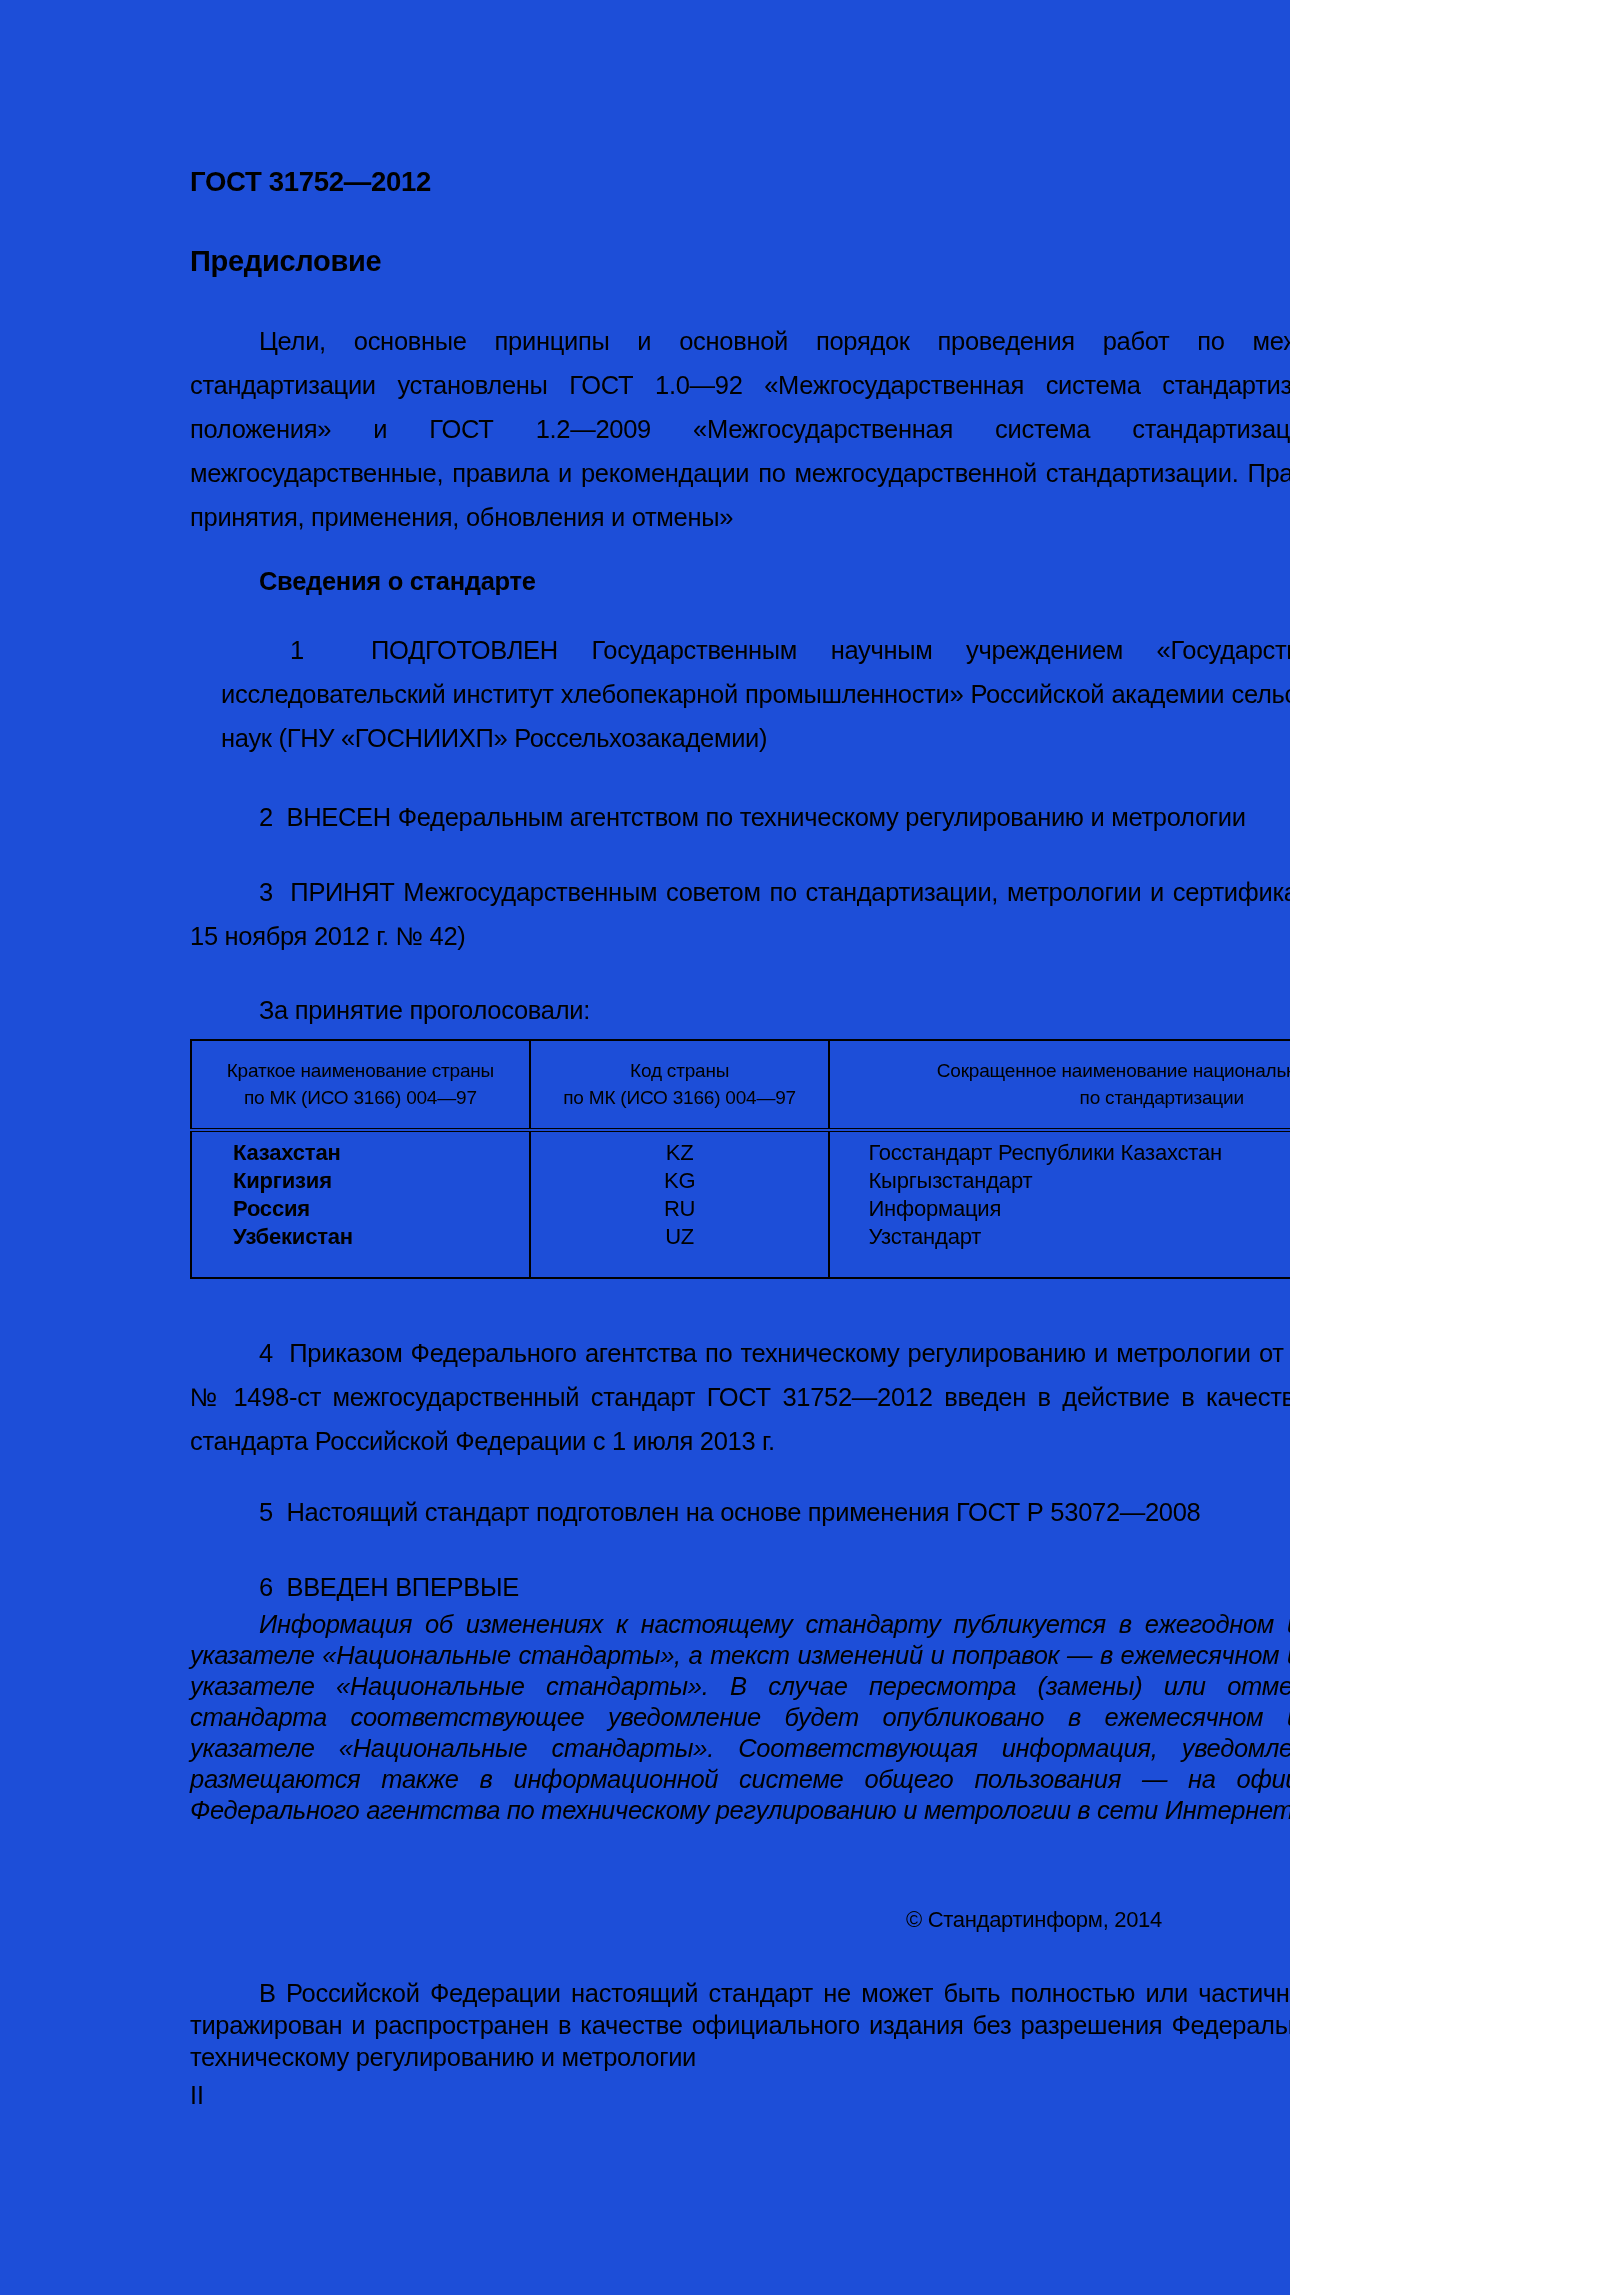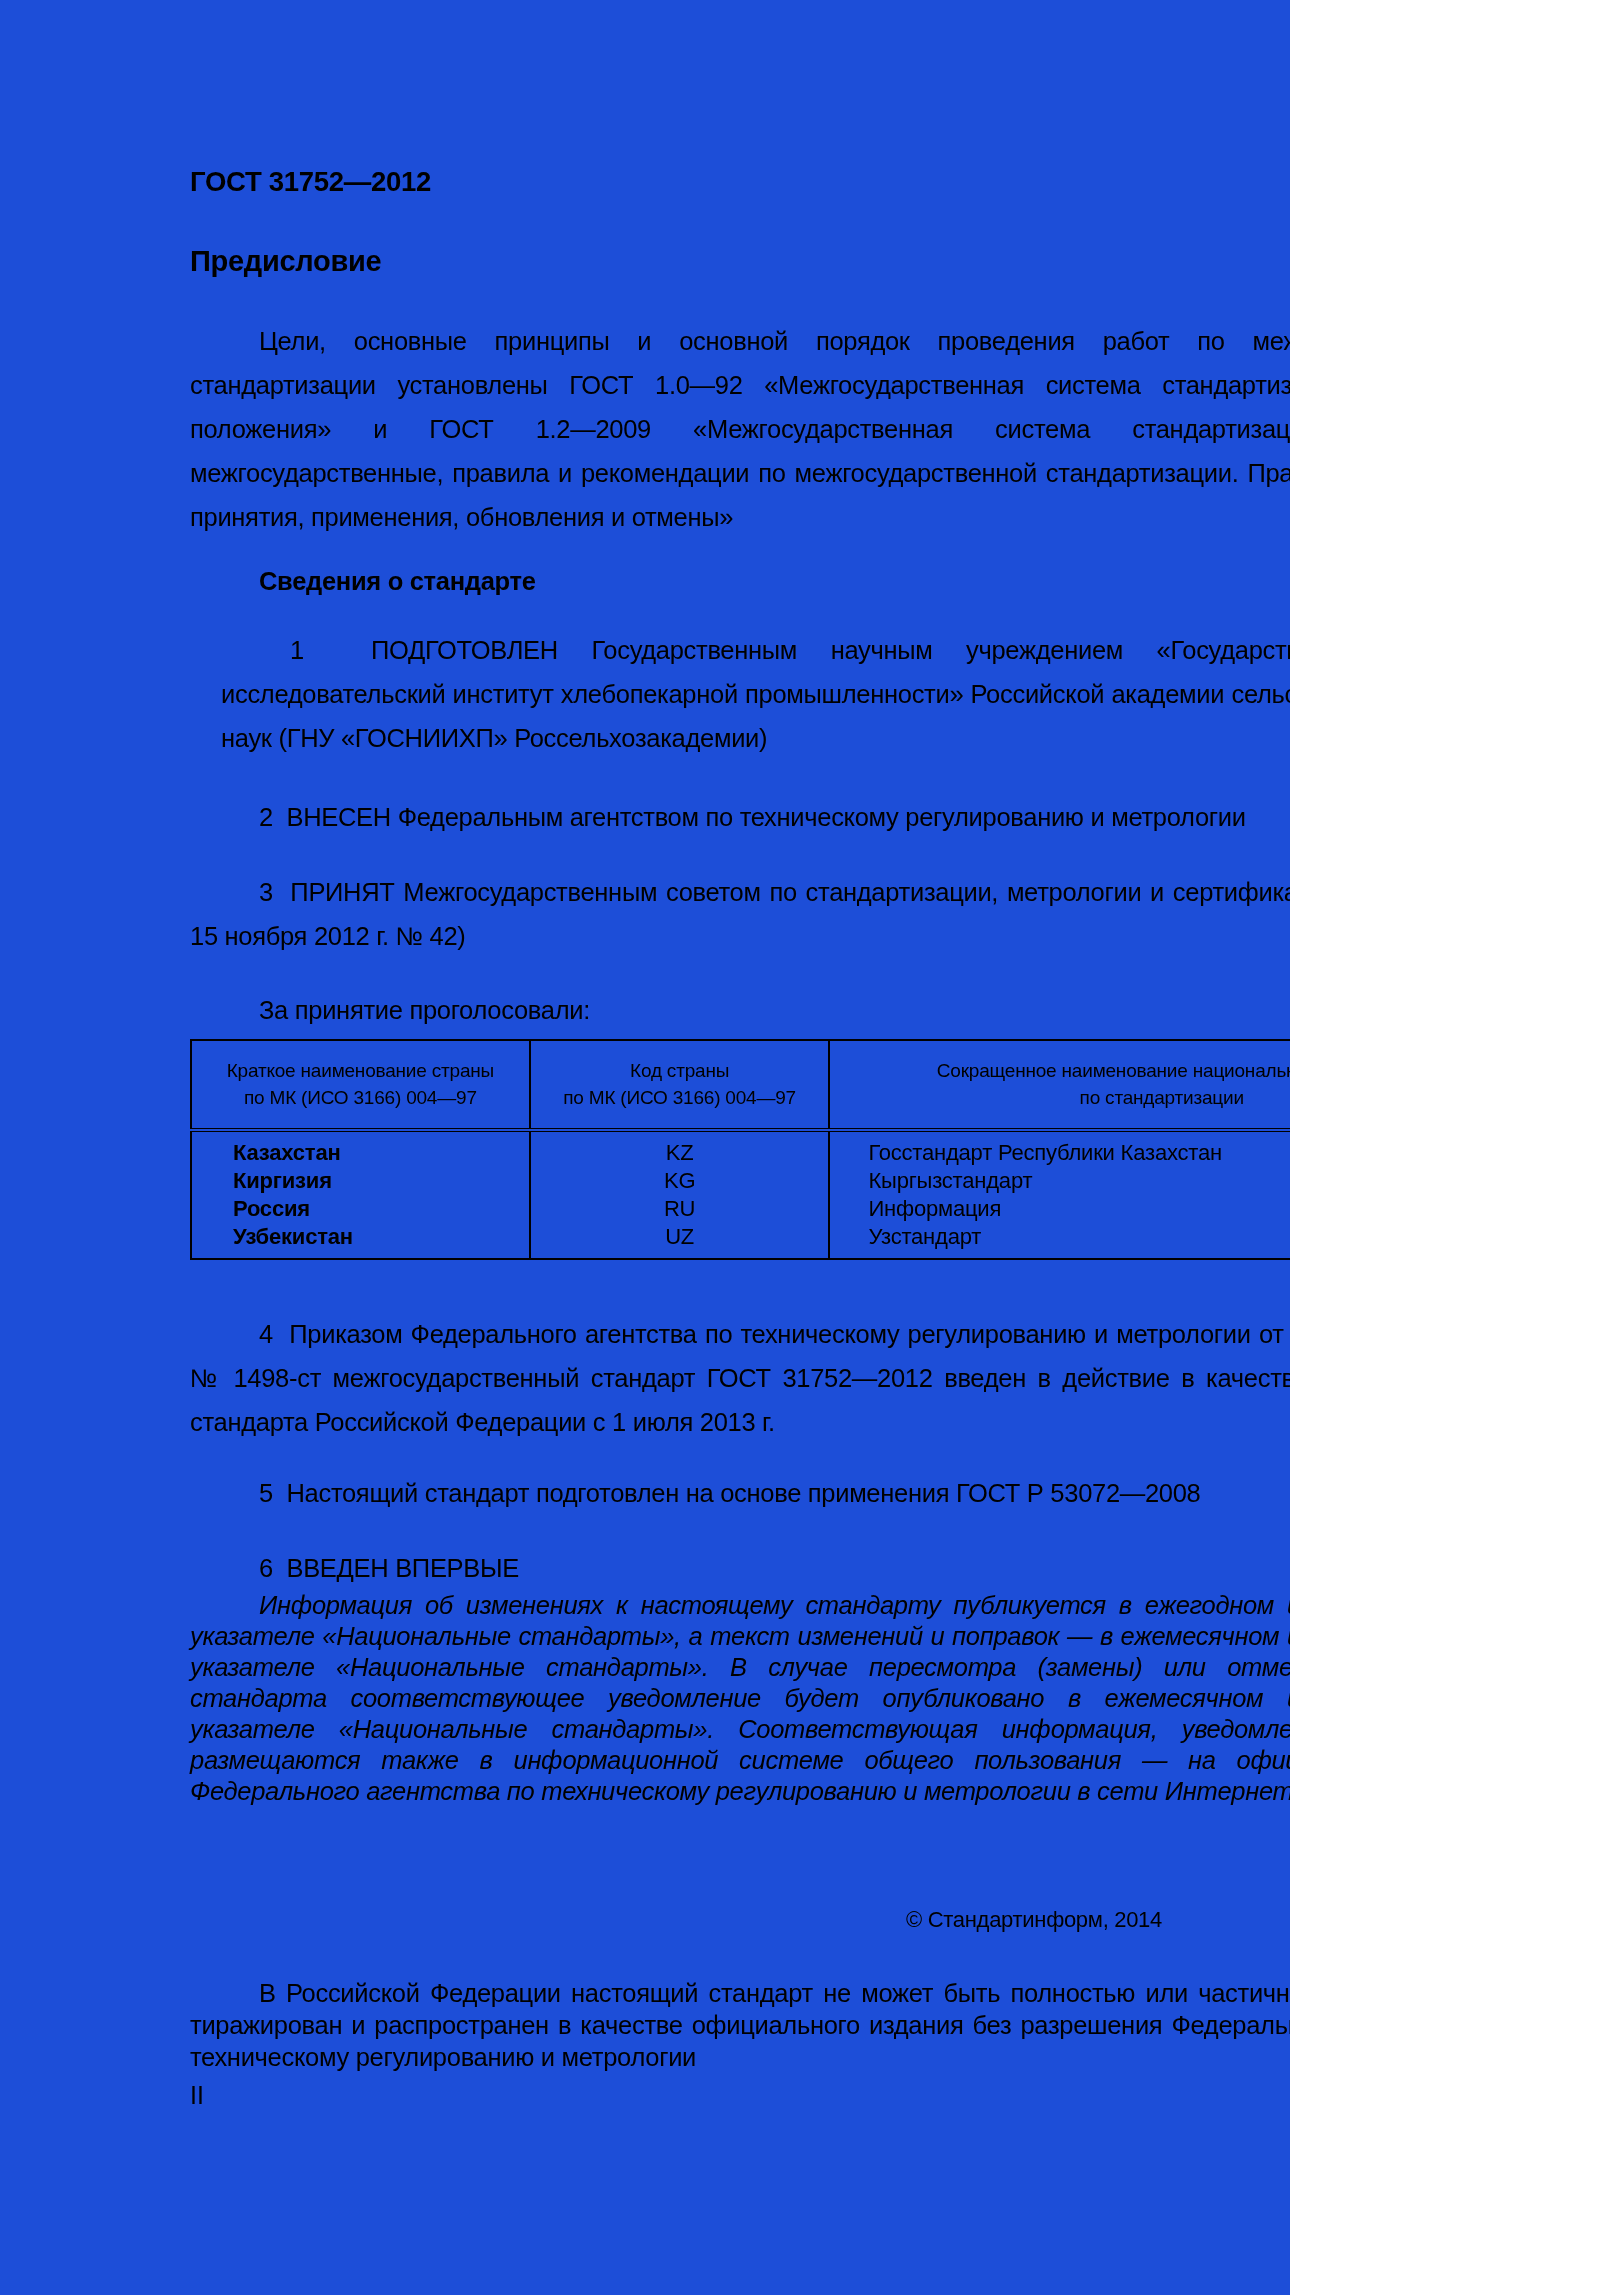--- a/index.html
+++ b/index.html
@@ -80,21 +80,21 @@
   .vote-table td {
     border-left: 2px solid #000;
     border-right: 2px solid #000;
     font-size: 22px;
     line-height: 28px;
     letter-spacing: -0.2px;
     vertical-align: top;
     padding: 0;
   }
   .vote-table tbody tr:first-child td { padding-top: 7.9px; }
-  .vote-table tbody tr:last-child td  { padding-bottom: 7px; }
+  .vote-table tbody tr:last-child td  { padding-bottom: 26px; }
   .vote-table .cell-country { padding-left: 41px; font-weight: bold; }
   .vote-table .cell-code    { text-align: center; }
   .vote-table .cell-org     { padding-left: 38px; }
 
   .note-italic {
     font-style: italic;
     font-size: 25.5px;
     line-height: 31px;
     letter-spacing: -0.3px;
     text-align: justify;

